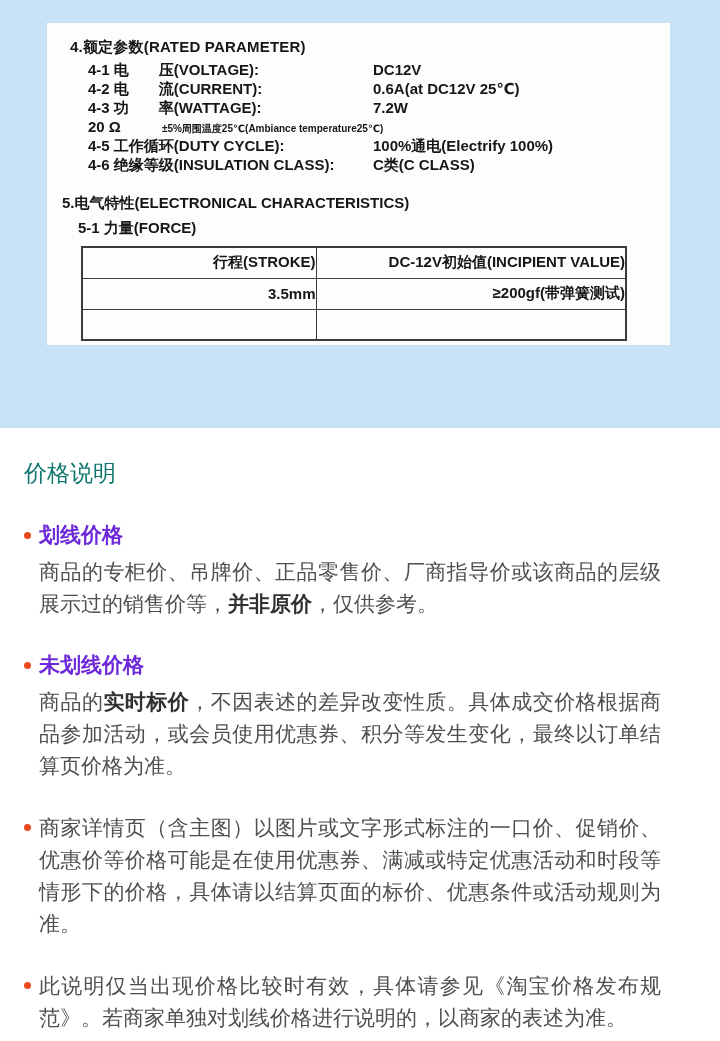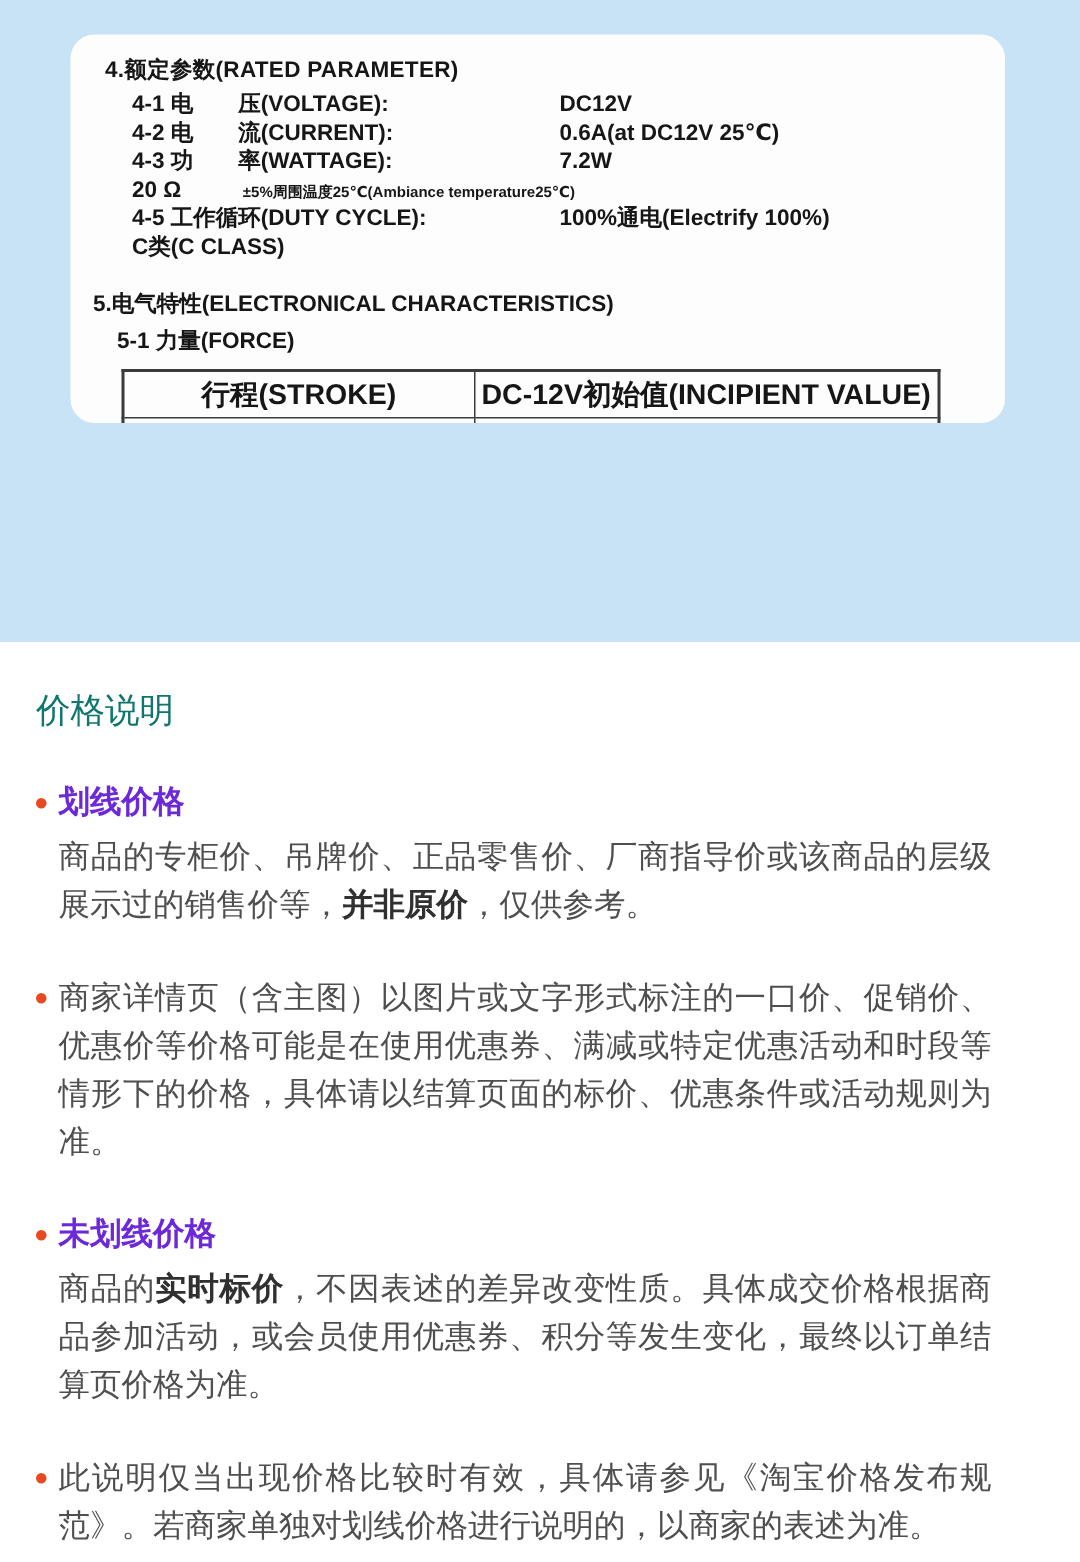--- a/index.html
+++ b/index.html
@@ -14,26 +14,25 @@
     width: 720px;
     height: 428px;
     background: #c8e3f5;
     position: relative;
   }
   .spec-card {
     position: absolute;
     left: 47px;
     top: 23px;
     width: 623px;
-    height: 259px;
+    height: 322px;
     background: #fdfdfd;
     color: #161616;
     font-weight: 700;
     overflow: hidden;
-    border-radius: 16px;
   }
   .s4-title {
     margin: 14px 0 4px 23px;
     font-size: 15px;
     line-height: 19px;
     letter-spacing: 0.2px;
   }
   .spec-rows { margin-left: 41px; }
   .spec-row {
     display: flex;
@@ -62,23 +61,23 @@
     line-height: 19px;
   }
   table.force-table {
     border-collapse: collapse;
     margin: 9px 0 0 34px;
     width: 544px;
     table-layout: fixed;
   }
   table.force-table th, table.force-table td {
     border: 1px solid #3b3b3b;
-    font-size: 19px;
-    font-weight: 700;
-    text-align: center;
+    font-size: 15px;
+    font-weight: 700;
+    text-align: right;
     height: 31px;
     padding: 0;
   }
   table.force-table { border: 2px solid #3b3b3b; }
   col.c1 { width: 234px; }
   col.c2 { width: 310px; }
 
   
   .price-section {
     background: #ffffff;
@@ -146,20 +145,21 @@
       </div>
       <div class="spec-row">
         <span class="spec-value">20 Ω</span>
         <span class="spec-note">±5%周围温度25℃(Ambiance temperature25℃)</span>
       </div>
       <div class="spec-row">
         <span class="spec-label">4-5 工作循环(DUTY CYCLE):</span>
         <span class="spec-value">100%通电(Electrify 100%)</span>
       </div>
       <div class="spec-row">
+        <span class="spec-label">4-6 绝缘等级(INSULATION CLASS):</span>
         <span class="spec-value">C类(C CLASS)</span>
       </div>
     </div>
 
     <div class="s5-title">5.电气特性(ELECTRONICAL CHARACTERISTICS)</div>
     <div class="s5-subtitle">5-1 力量(FORCE)</div>
 
     <table class="force-table">
       <colgroup>
           <col class="c1">
@@ -189,27 +189,27 @@
   <div class="price-title">价格说明</div>
 
   <div class="price-item">
     <span class="bullet-dot"></span>
     <div class="price-heading">划线价格</div>
     <div class="price-para"><span>商品的专柜价、吊牌价、正品零售价、厂商指导价或该商品的层级展示过的销售价等，</span><span class="em">并非原价</span><span>，仅供参考。</span></div>
   </div>
 
   <div class="price-item">
     <span class="bullet-dot"></span>
-    <div class="price-para">商家详情页（含主图）以图片或文字形式标注的一口价、促销价、优惠价等价格可能是在使用优惠券、满减或特定优惠活动和时段等情形下的价格，具体请以结算页面的标价、优惠条件或活动规则为准。</div>
-  </div>
-
-  <div class="price-item">
-    <span class="bullet-dot"></span>
     <div class="price-heading">未划线价格</div>
     <div class="price-para"><span>商品的</span><span class="em">实时标价</span><span>，不因表述的差异改变性质。具体成交价格根据商品参加活动，或会员使用优惠券、积分等发生变化，最终以订单结算页价格为准。</span></div>
   </div>
 
   <div class="price-item">
     <span class="bullet-dot"></span>
+    <div class="price-para">商家详情页（含主图）以图片或文字形式标注的一口价、促销价、优惠价等价格可能是在使用优惠券、满减或特定优惠活动和时段等情形下的价格，具体请以结算页面的标价、优惠条件或活动规则为准。</div>
+  </div>
+
+  <div class="price-item">
+    <span class="bullet-dot"></span>
     <div class="price-para">此说明仅当出现价格比较时有效，具体请参见《淘宝价格发布规范》。若商家单独对划线价格进行说明的，以商家的表述为准。</div>
   </div>
 
 </div>
 
 </body></html>

